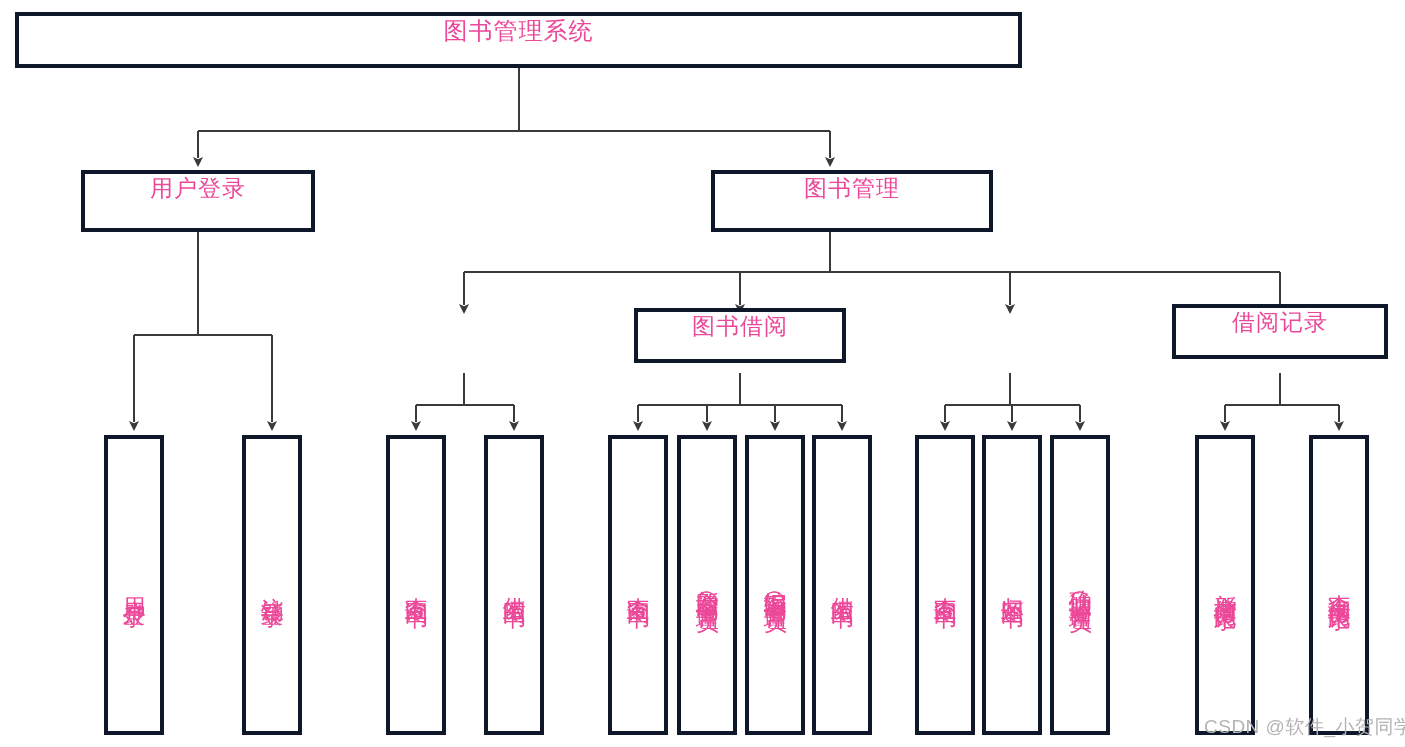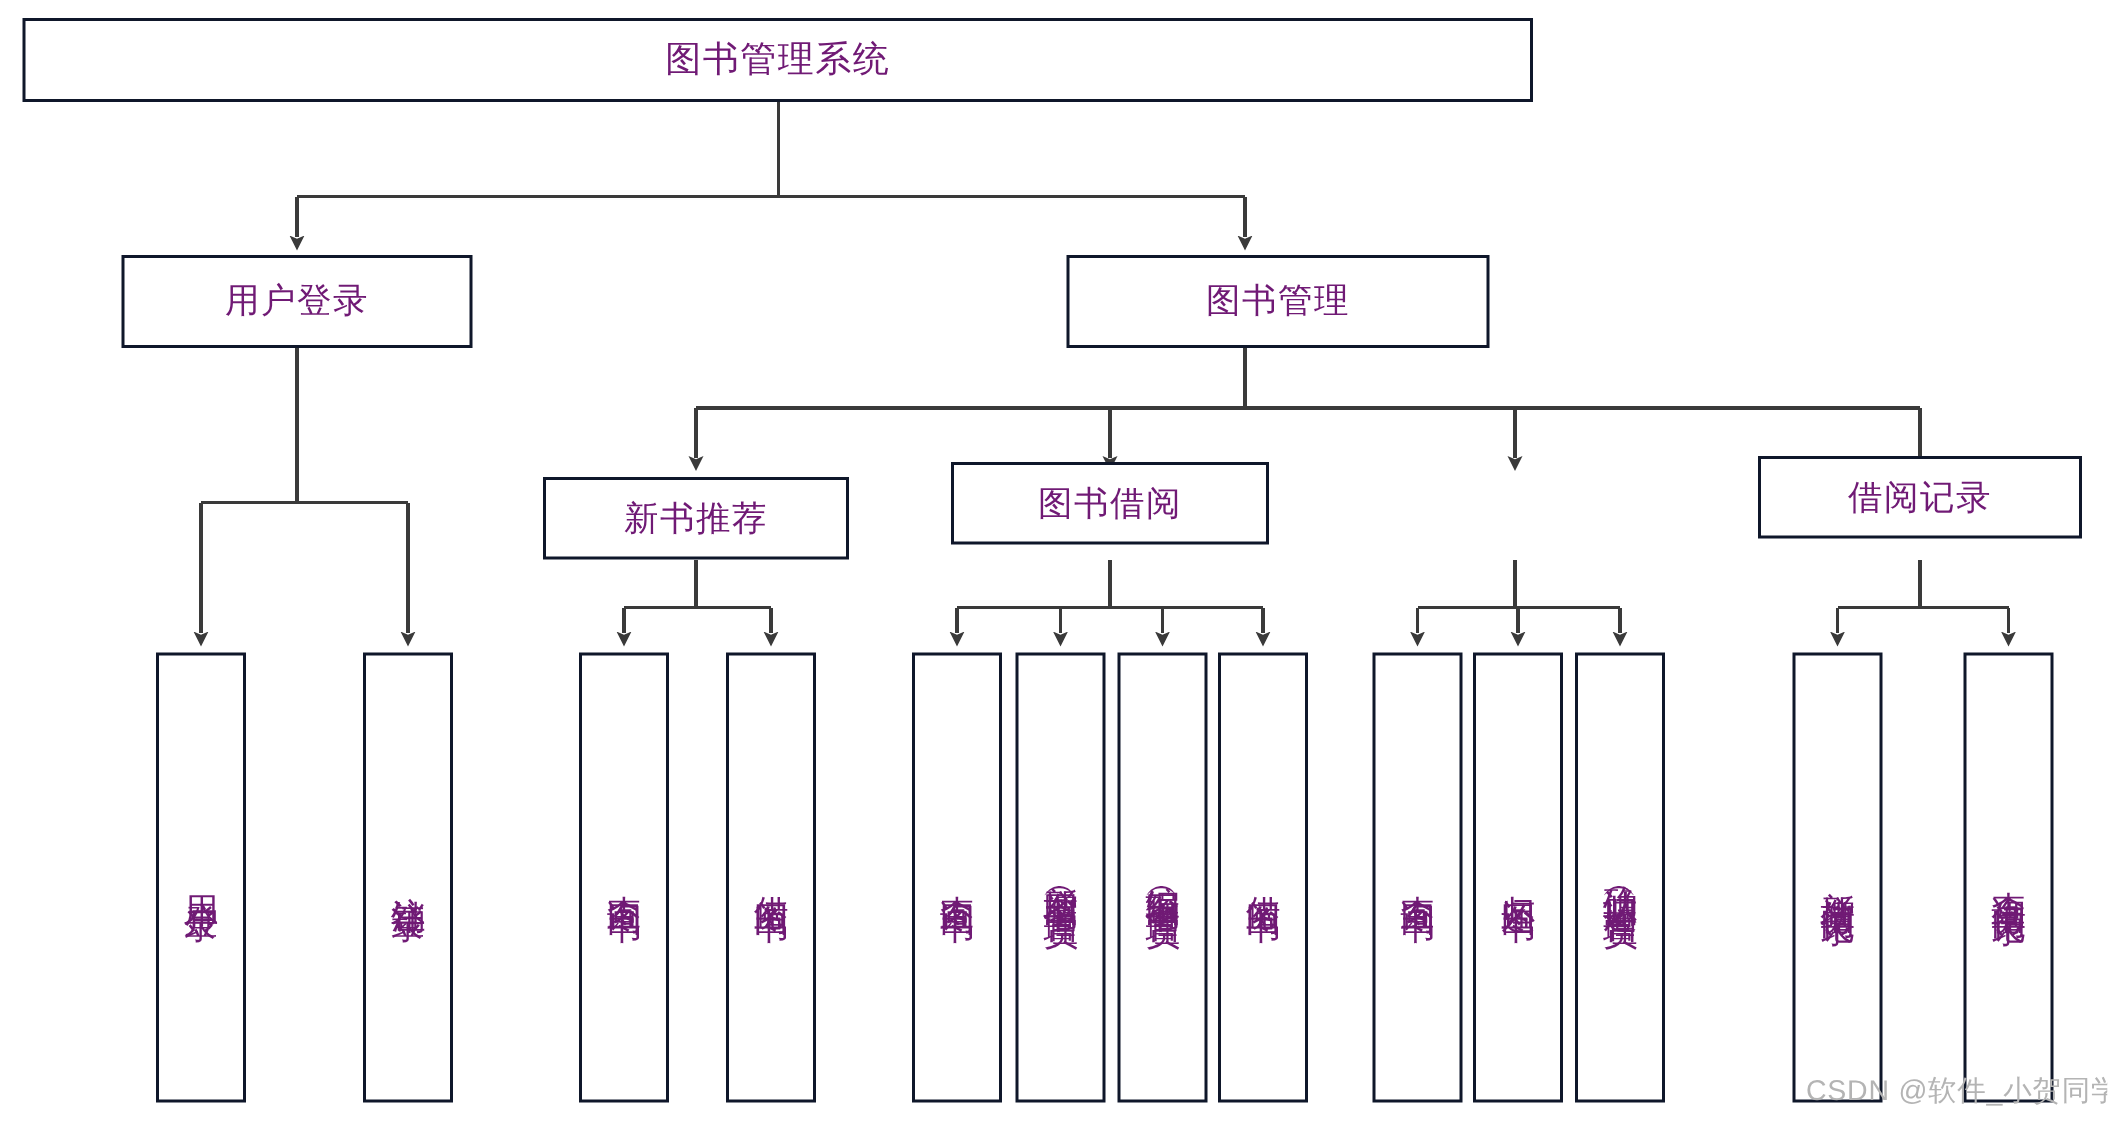--- a/index.html
+++ b/index.html
@@ -23,25 +23,24 @@
     left: 0;
     top: 0;
     width: 1405px;
     height: 747px;
     pointer-events: none;
   }
   .node {
     position: absolute;
     box-sizing: border-box;
     background: #ffffff;
-    border: 2px solid #0f172a;
+    border: 4px solid #0f172a;
     display: flex;
-    align-items: center;
     justify-content: center;
-    color: #701a75;
+    color: #ec4899;
     overflow: hidden;
   }
   .node.horiz {
     font-size: 23px;
     letter-spacing: 1px;
   }
   .node.root {
     font-size: 24px;
     letter-spacing: 1px;
   }
@@ -131,23 +130,20 @@
     <span class="label">图书管理系统</span>
   </div>
 
   <div class="node horiz" style="left:81px; top:170px; width:234px; height:62px;">
     <span class="label">用户登录</span>
   </div>
   <div class="node horiz" style="left:711px; top:170px; width:282px; height:62px;">
     <span class="label">图书管理</span>
   </div>
 
-  <div class="node horiz" style="left:362px; top:318px; width:204px; height:55px;">
-    <span class="label">新书推荐</span>
-  </div>
   <div class="node horiz" style="left:634px; top:308px; width:212px; height:55px;">
     <span class="label">图书借阅</span>
   </div>
   <div class="node horiz" style="left:1172px; top:304px; width:216px; height:55px;">
     <span class="label">借阅记录</span>
   </div>
 
   <div class="node vert" style="left:104px; top:435px; width:60px; height:300px;">
     <span class="label">用户登录</span>
   </div>

